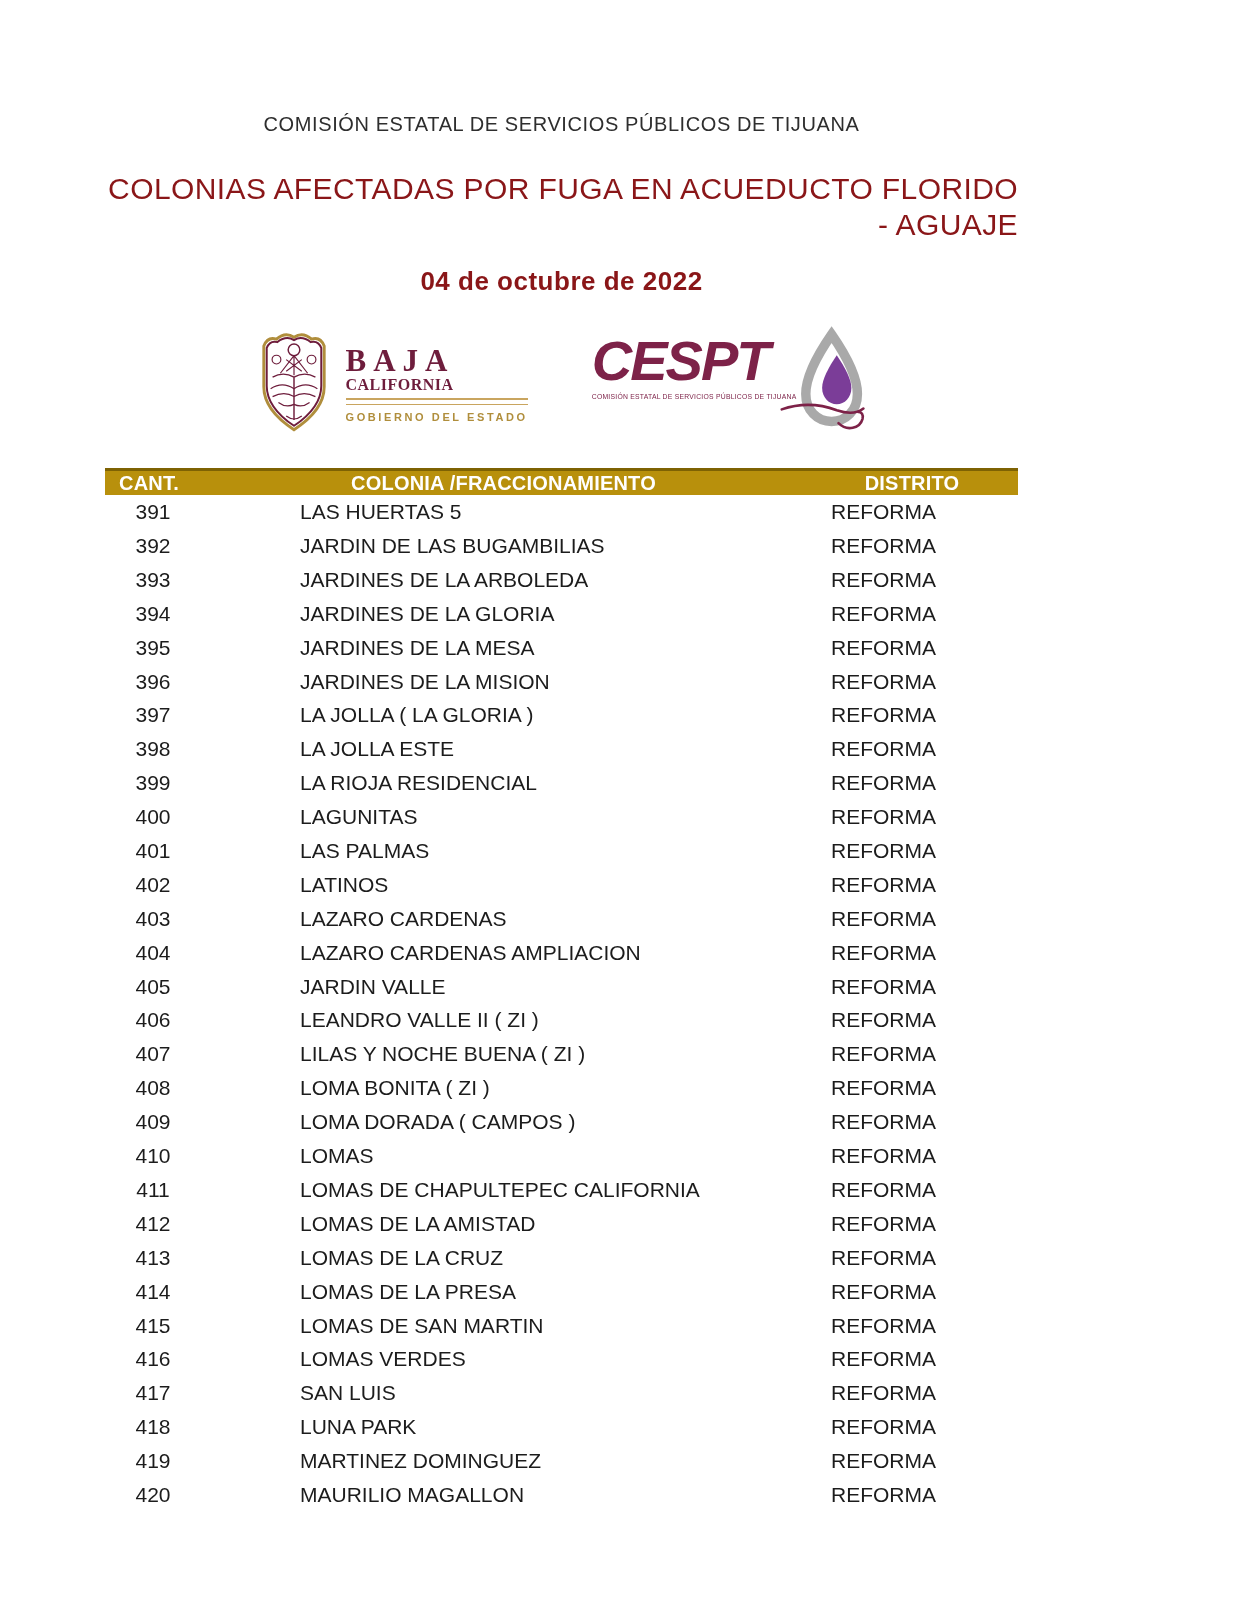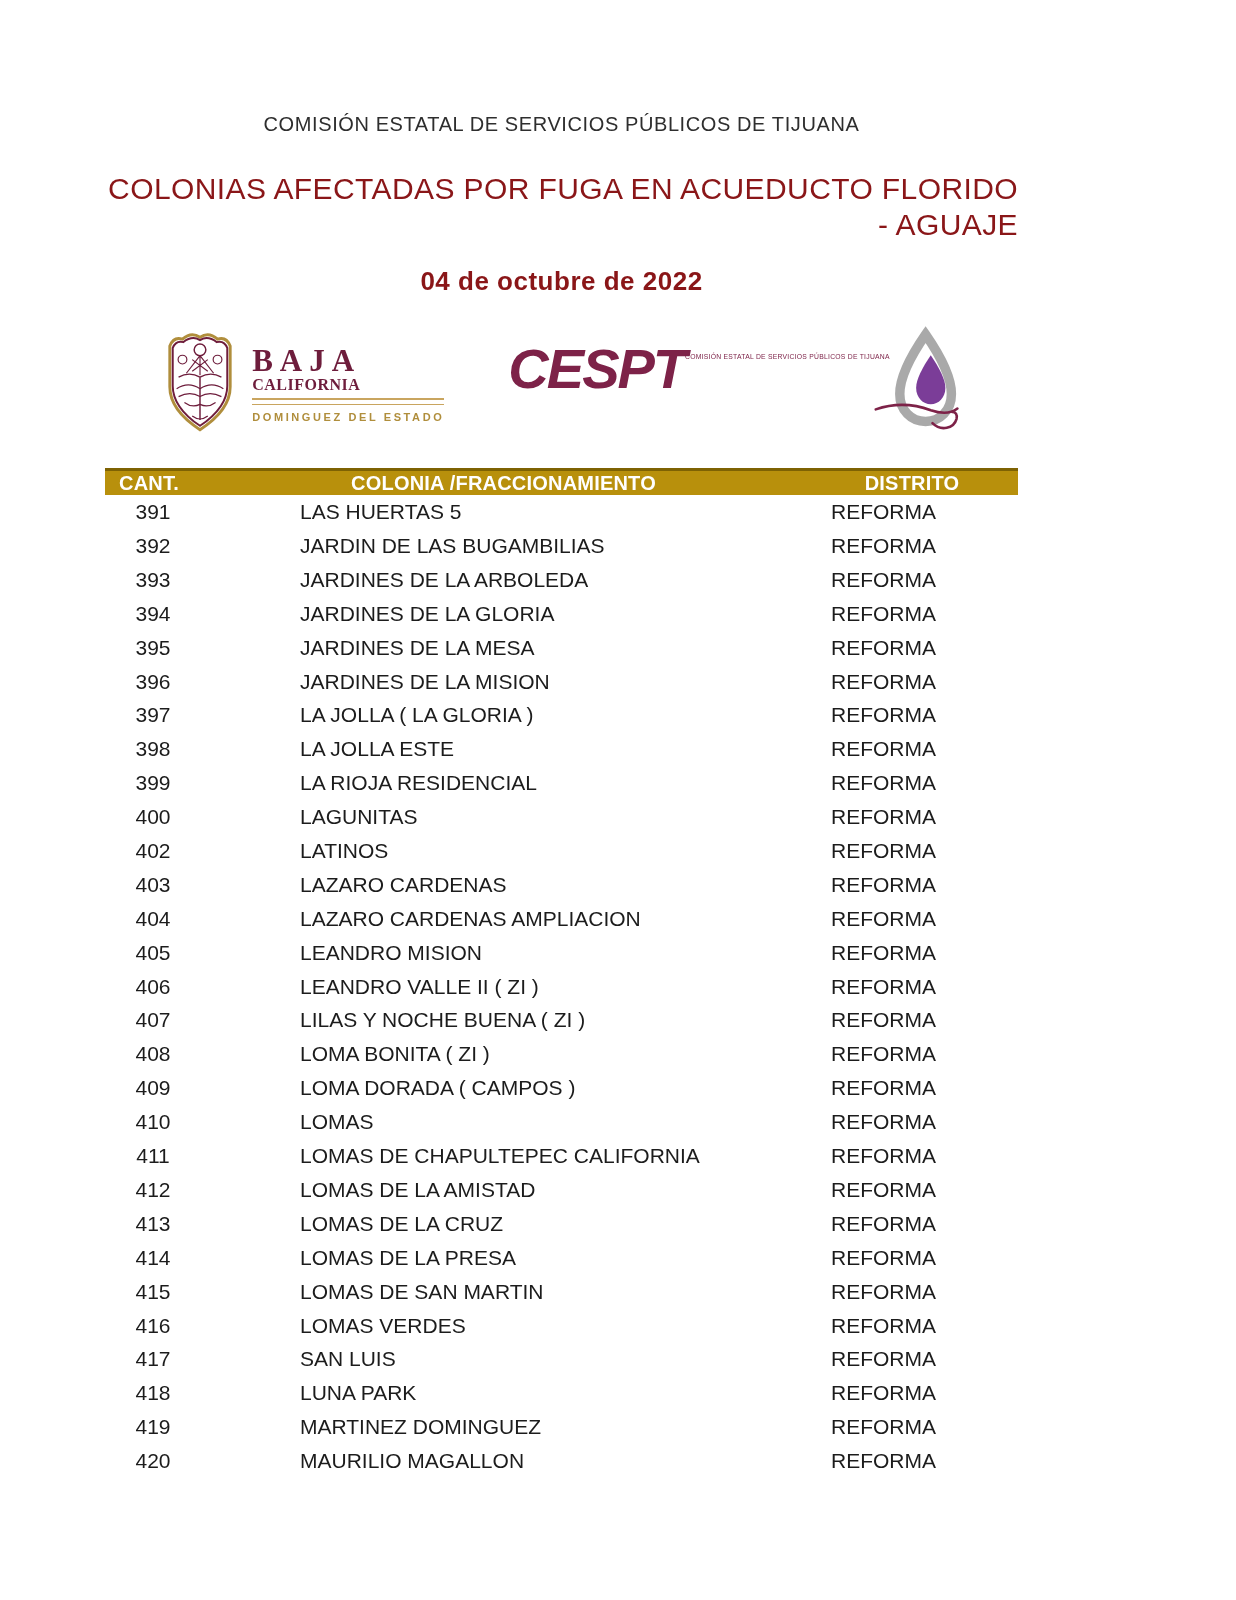--- a/index.html
+++ b/index.html
@@ -40,21 +40,21 @@
     font-family:"Liberation Serif", serif;font-weight:700;font-size:31px;
     letter-spacing:7px;color:var(--logo_maroon);line-height:1;
   }
   .baja-line2{
     font-family:"Liberation Serif", serif;font-weight:700;font-size:16px;
     letter-spacing:0.5px;color:var(--logo_maroon);line-height:1.15;
   }
   .baja-rule{height:4px;border-top:2px solid #c9a55f;border-bottom:1px solid #c9a55f;margin:4px 0 6px;}
   .baja-line3{font-size:11px;font-weight:700;letter-spacing:2.6px;color:var(--gold_text);white-space:nowrap;}
   .cespt-logo{display:flex;align-items:flex-start;}
-  .cespt-text{display:flex;flex-direction:row;margin-top:18px;}
+  .cespt-text{display:flex;flex-direction:column;margin-top:10px;}
   .cespt-word{
     font-size:56px;font-weight:800;font-style:italic;color:var(--cespt_maroon);
     line-height:0.85;letter-spacing:-2px;
   }
   .cespt-sub{font-size:6.8px;color:var(--cespt_maroon);letter-spacing:0.25px;margin-top:8px;white-space:nowrap;}
   .drop-icon{margin-left:-16px;margin-top:-2px;}
 
   .table-wrap{margin-top:27px;}
   table{border-collapse:collapse;width:913px;table-layout:fixed;}
   col.c-cant{width:96px;}
@@ -98,21 +98,21 @@
           <path d="M16,68 Q28,62 38,68 Q48,62 60,68" stroke="#6e1d3c" stroke-width="1.2" fill="none"></path>
           <path d="M38,48 L38,92" stroke="#6e1d3c" stroke-width="1.5"></path>
           <path d="M22,74 Q30,80 38,76 Q46,80 54,74" stroke="#6e1d3c" stroke-width="1.2" fill="none"></path>
           <path d="M30,88 Q38,94 46,88" stroke="#6e1d3c" stroke-width="1.2" fill="none"></path>
         </svg>
       </span>
       <span class="baja-text">
         <span class="baja-line1">BAJA</span>
         <span class="baja-line2">CALIFORNIA</span>
         <span class="baja-rule"></span>
-        <span class="baja-line3">DOMINGUEZ DEL ESTADO</span>
+        <span class="baja-line3">GOBIERNO DEL ESTADO</span>
       </span>
     </div>
 
     <div class="cespt-logo">
       <span class="cespt-text">
         <span class="cespt-word">CESPT</span>
         <span class="cespt-sub">COMISIÓN ESTATAL DE SERVICIOS PÚBLICOS DE TIJUANA</span>
       </span>
       <span class="drop-icon">
         <svg width="86" height="112" viewBox="0 0 100 124" aria-hidden="true">
@@ -194,20 +194,25 @@
     <td class="colonia">LA RIOJA RESIDENCIAL</td>
     <td class="distrito">REFORMA</td>
   </tr>
 
   <tr>
     <td class="cant">400</td>
     <td class="colonia">LAGUNITAS</td>
     <td class="distrito">REFORMA</td>
   </tr>
 
+  <tr>
+    <td class="cant">401</td>
+    <td class="colonia">LAS PALMAS</td>
+    <td class="distrito">REFORMA</td>
+  </tr>
 
   <tr>
     <td class="cant">402</td>
     <td class="colonia">LATINOS</td>
     <td class="distrito">REFORMA</td>
   </tr>
 
   <tr>
     <td class="cant">403</td>
     <td class="colonia">LAZARO CARDENAS</td>
@@ -215,21 +220,21 @@
   </tr>
 
   <tr>
     <td class="cant">404</td>
     <td class="colonia">LAZARO CARDENAS AMPLIACION</td>
     <td class="distrito">REFORMA</td>
   </tr>
 
   <tr>
     <td class="cant">405</td>
-    <td class="colonia">LEANDRO MISION</td>
+    <td class="colonia">JARDIN VALLE</td>
     <td class="distrito">REFORMA</td>
   </tr>
 
   <tr>
     <td class="cant">406</td>
     <td class="colonia">LEANDRO VALLE II ( ZI )</td>
     <td class="distrito">REFORMA</td>
   </tr>
 
   <tr>

